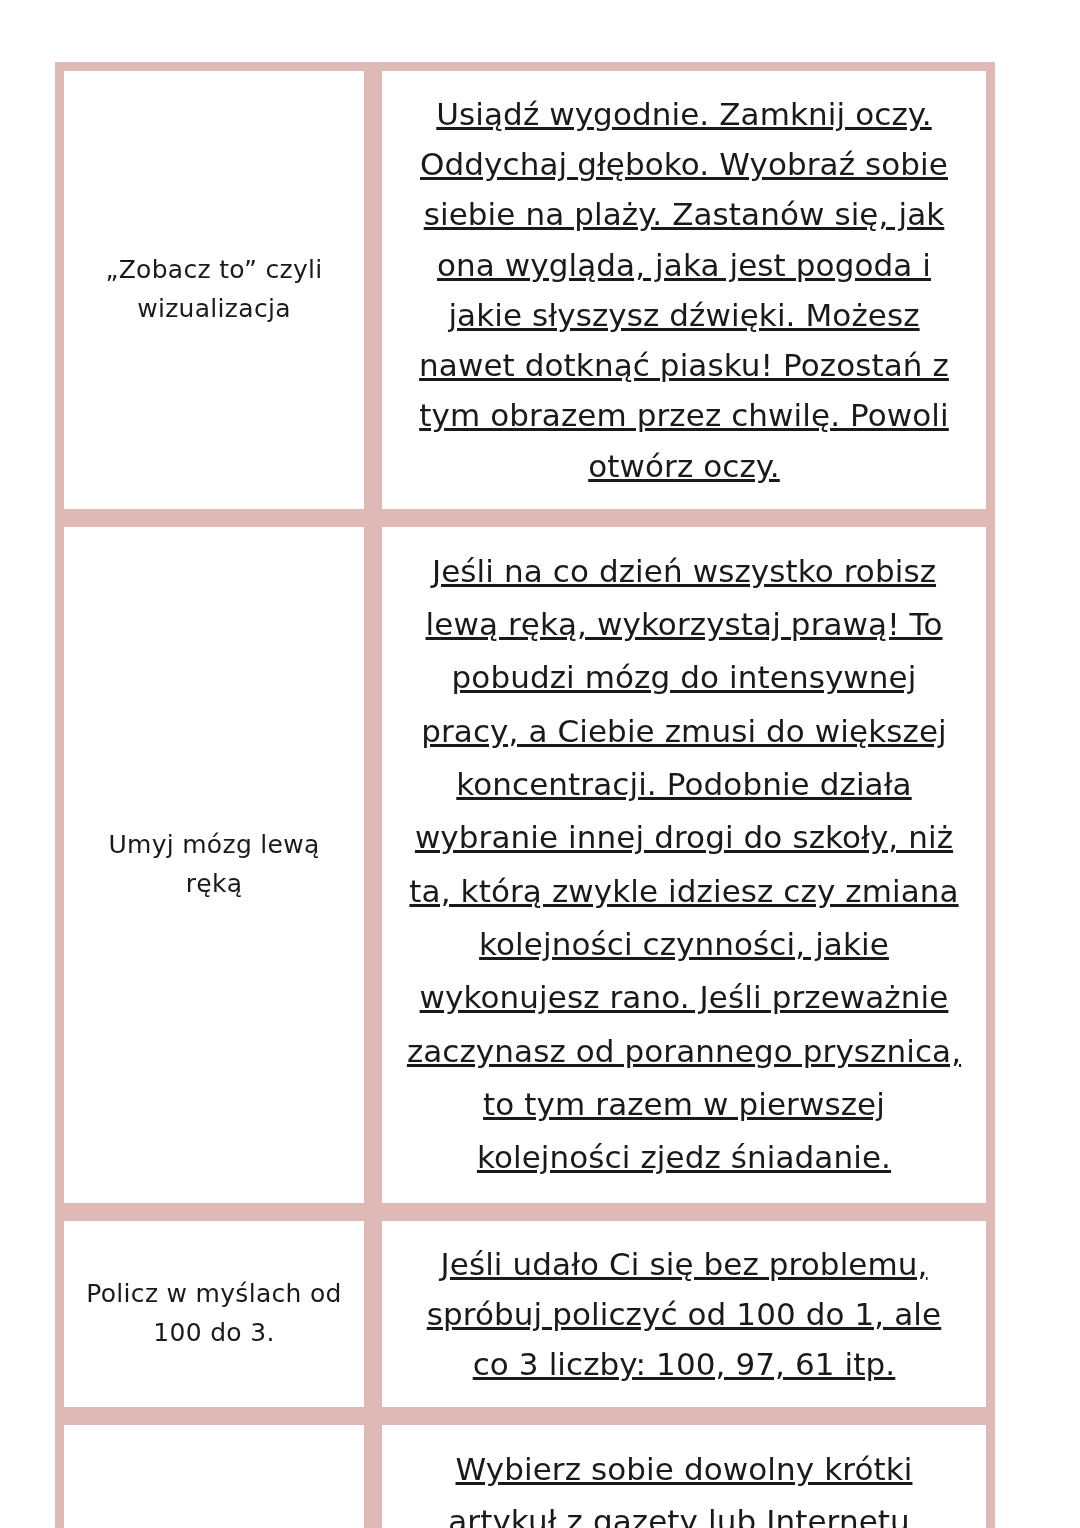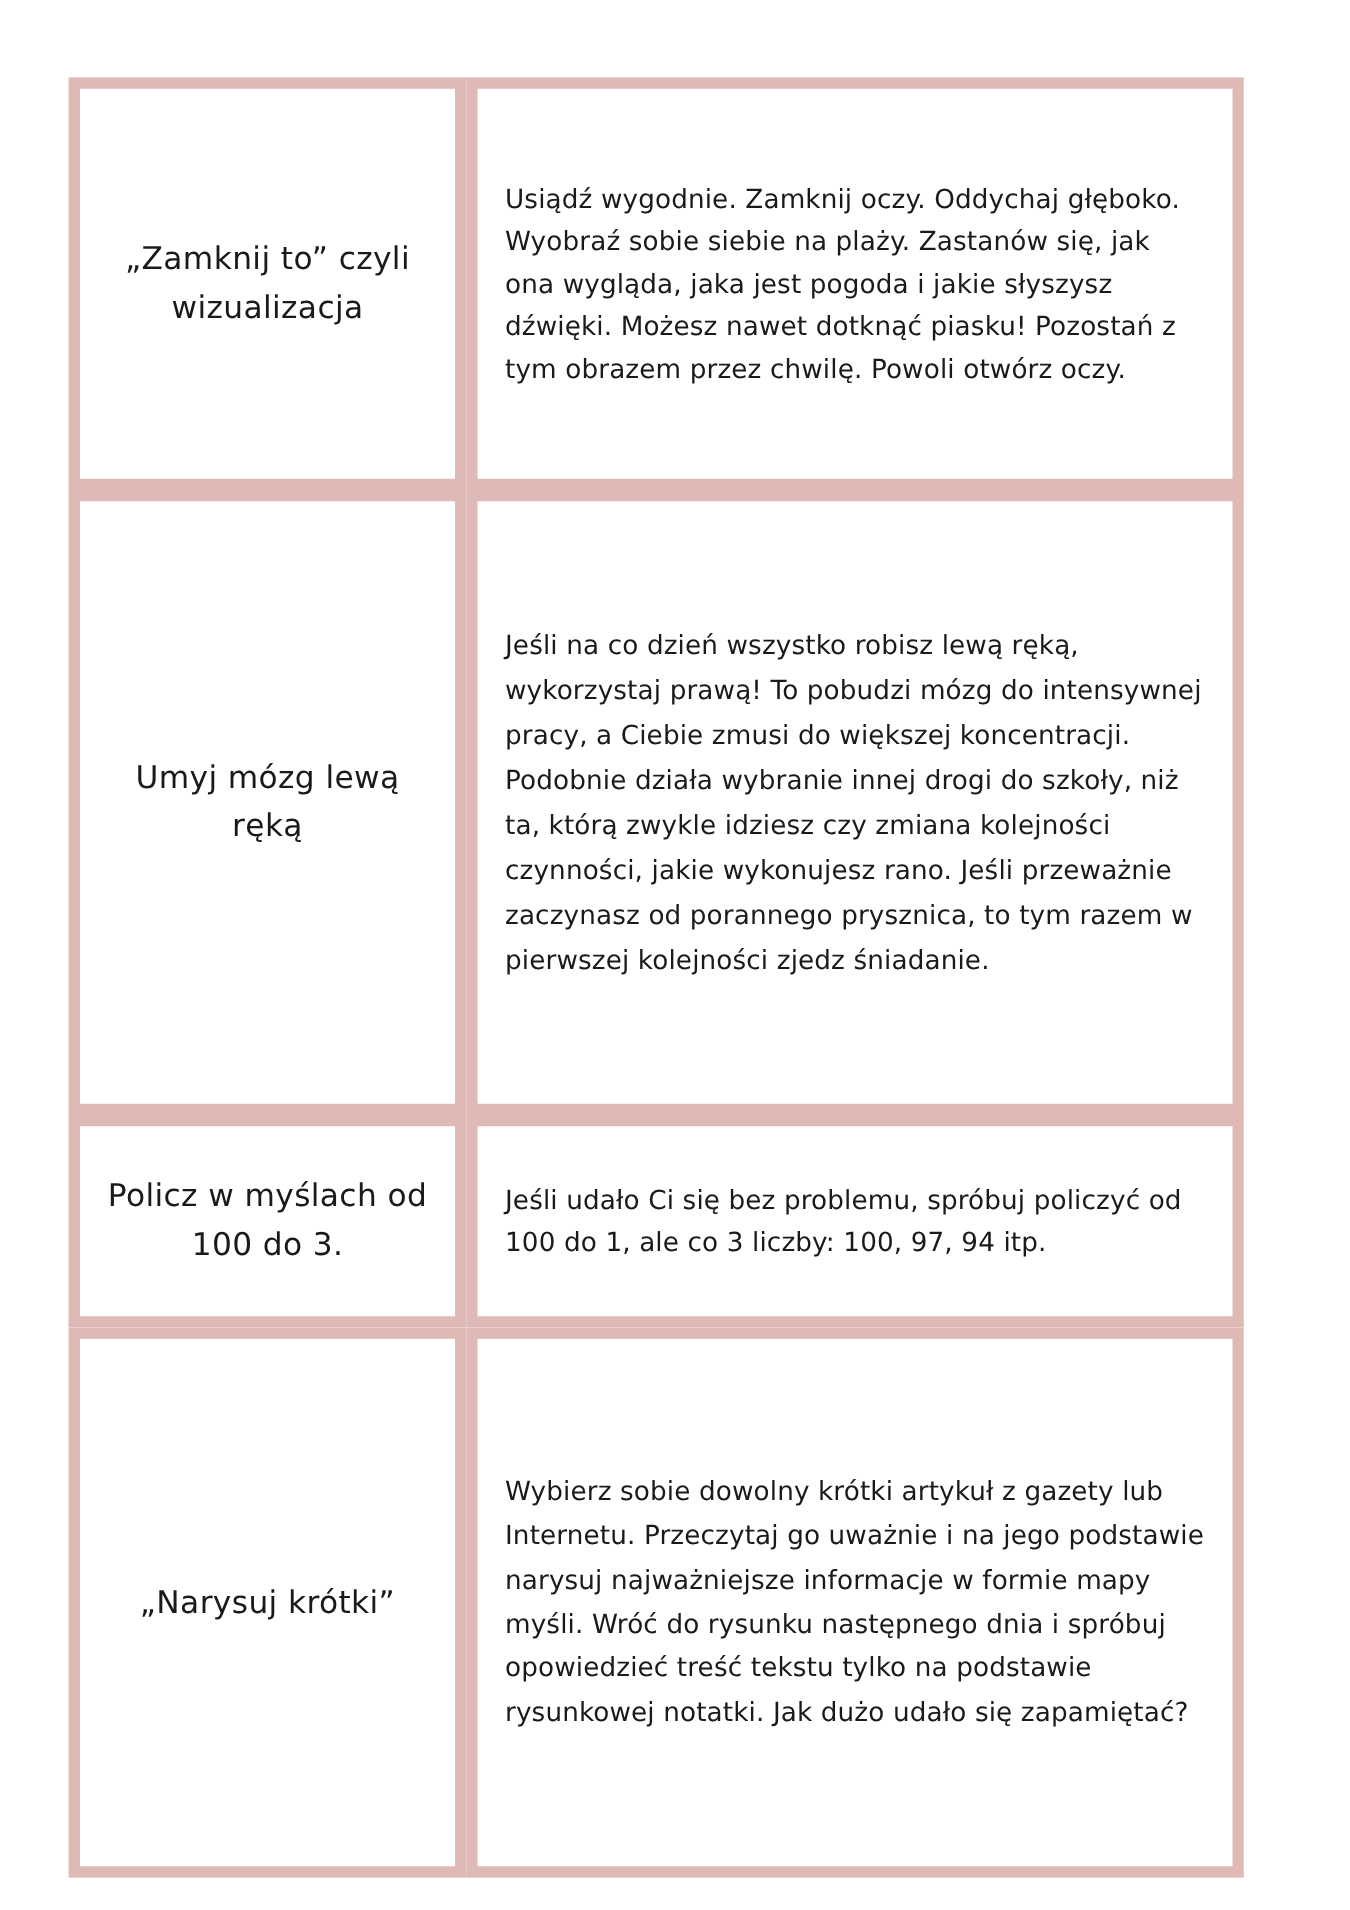--- a/index.html
+++ b/index.html
@@ -49,24 +49,26 @@
   td.title-cell {
     width: 318px;
     text-align: center;
     font-size: 25px;
     line-height: 1.55;
     letter-spacing: 0.3px;
   }
 
   td.desc-cell {
     width: 622px;
-    font-size: 21px;
+    text-align: center;
+    font-size: 31px;
     line-height: 1.62;
     letter-spacing: 0.1px;
     padding: 24px 26px;
+    text-decoration: underline;
   }
 
   
   tr.row-0 td { height: 330px; }
   tr.row-1 td { height: 500px; }
   tr.row-2 td { height: 170px; }
   tr.row-3 td { height: 440px; }
 
   tr.row-1 td.desc-cell { line-height: 1.72; }
   tr.row-3 td.desc-cell { line-height: 1.68; }
@@ -77,40 +79,40 @@
 </style>
 </head>
 <body>
 
 <div class="page">
   <div class="table-wrap">
     <table class="exercise-table">
       <tbody>
         <tr class="row-0">
           <td class="title-cell">
-            <span class="cell-text">„Zamknij to” czyli wizualizacja</span>
+            <span class="cell-text">„Zobacz to” czyli wizualizacja</span>
           </td>
           <td class="desc-cell">
             <span class="cell-text">Usiądź wygodnie. Zamknij oczy. Oddychaj głęboko. Wyobraź sobie siebie na plaży. Zastanów się, jak ona wygląda, jaka jest pogoda i jakie słyszysz dźwięki. Możesz nawet dotknąć piasku! Pozostań z tym obrazem przez chwilę. Powoli otwórz oczy.</span>
           </td>
         </tr>
         <tr class="row-1">
           <td class="title-cell">
             <span class="cell-text">Umyj mózg lewą ręką</span>
           </td>
           <td class="desc-cell">
             <span class="cell-text">Jeśli na co dzień wszystko robisz lewą ręką, wykorzystaj prawą! To pobudzi mózg do intensywnej pracy, a Ciebie zmusi do większej koncentracji. Podobnie działa wybranie innej drogi do szkoły, niż ta, którą zwykle idziesz czy zmiana kolejności czynności, jakie wykonujesz rano. Jeśli przeważnie zaczynasz od porannego prysznica, to tym razem w pierwszej kolejności zjedz śniadanie.</span>
           </td>
         </tr>
         <tr class="row-2">
           <td class="title-cell">
             <span class="cell-text">Policz w myślach od 100 do 3.</span>
           </td>
           <td class="desc-cell">
-            <span class="cell-text">Jeśli udało Ci się bez problemu, spróbuj policzyć od 100 do 1, ale co 3 liczby: 100, 97, 94 itp.</span>
+            <span class="cell-text">Jeśli udało Ci się bez problemu, spróbuj policzyć od 100 do 1, ale co 3 liczby: 100, 97, 61 itp.</span>
           </td>
         </tr>
         <tr class="row-3">
           <td class="title-cell">
             <span class="cell-text">„Narysuj krótki”</span>
           </td>
           <td class="desc-cell">
             <span class="cell-text">Wybierz sobie dowolny krótki artykuł z gazety lub Internetu. Przeczytaj go uważnie i na jego podstawie narysuj najważniejsze informacje w formie mapy myśli. Wróć do rysunku następnego dnia i spróbuj opowiedzieć treść tekstu tylko na podstawie rysunkowej notatki. Jak dużo udało się zapamiętać?</span>
           </td>
         </tr>

